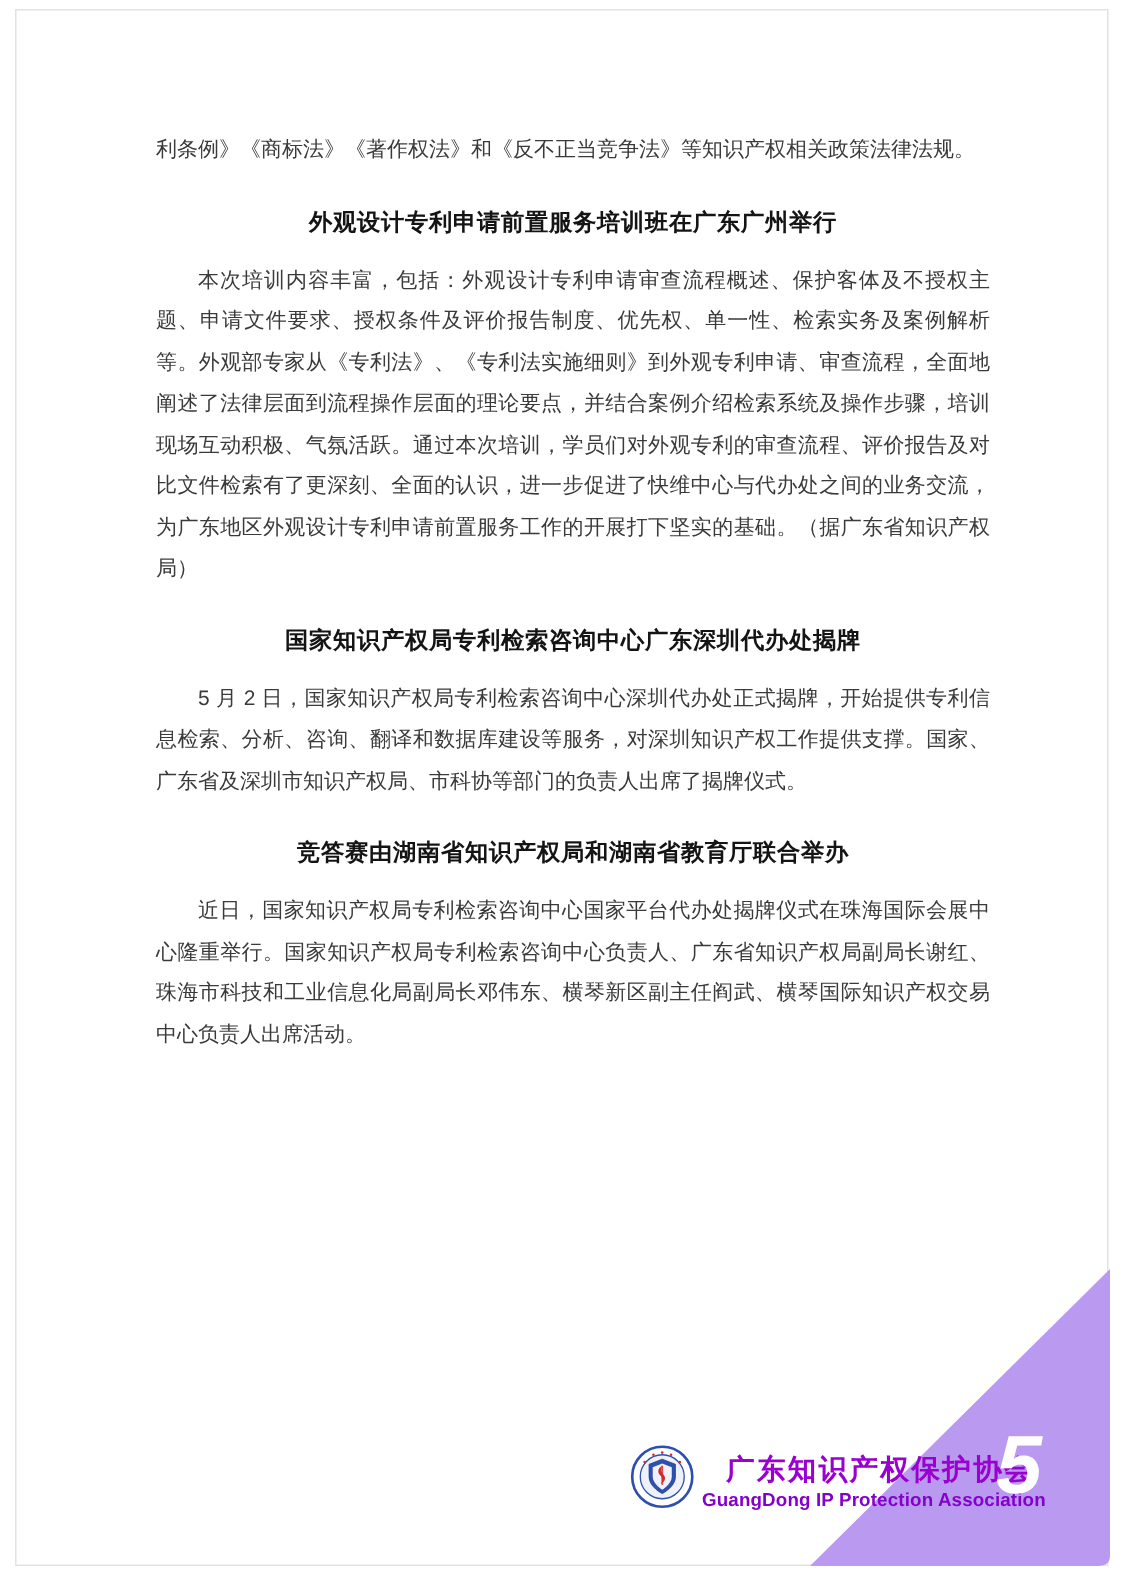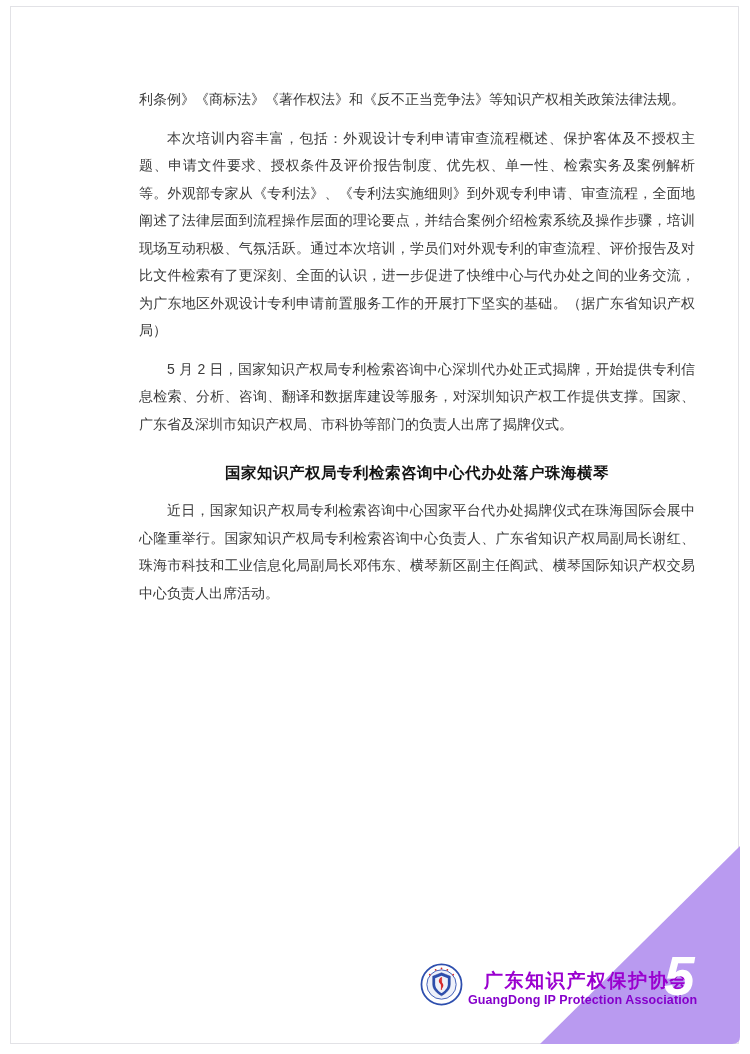--- a/index.html
+++ b/index.html
@@ -15,21 +15,20 @@
   .corner-triangle{
     position:absolute;left:540px;top:846px;width:200px;height:198px;
     background:#b99af0;
     clip-path:polygon(100% 0,100% 100%,0 100%);
     clip-path:path('M200 0 L200 191 Q200 198 192 198 L0 198 Z');
   }
   .content{
     position:absolute;left:104px;top:86px;width:556px;
     color:#3a3a3a;font-size:14px;line-height:27.5px;
     text-align:justify;
-    margin-left:35px;
   }
   .content p{margin:0 0 11px 0;}
   .content p.indent{text-indent:2em;}
   .content h2{
     margin:24px 0 13px 0;text-align:center;color:#141414;
     font-size:15.5px;line-height:22px;font-weight:bold;letter-spacing:.5px;
   }
   .footer{
     position:absolute;left:0;top:0;width:750px;height:1054px;pointer-events:none;
   }
@@ -50,23 +49,25 @@
   }
 </style>
 </head>
 <body>
 
 <div class="page-border"></div>
 <div class="corner-triangle"></div>
 
 <div class="content">
   <p>利条例》《商标法》《著作权法》和《反不正当竞争法》等知识产权相关政策法律法规。</p>
+  <h2>外观设计专利申请前置服务培训班在广东广州举行</h2>
   <p class="indent">本次培训内容丰富，包括：外观设计专利申请审查流程概述、保护客体及不授权主题、申请文件要求、授权条件及评价报告制度、优先权、单一性、检索实务及案例解析等。外观部专家从《专利法》、《专利法实施细则》到外观专利申请、审查流程，全面地阐述了法律层面到流程操作层面的理论要点，并结合案例介绍检索系统及操作步骤，培训现场互动积极、气氛活跃。通过本次培训，学员们对外观专利的审查流程、评价报告及对比文件检索有了更深刻、全面的认识，进一步促进了快维中心与代办处之间的业务交流，为广东地区外观设计专利申请前置服务工作的开展打下坚实的基础。（据广东省知识产权局）</p>
+  <h2>国家知识产权局专利检索咨询中心广东深圳代办处揭牌</h2>
   <p class="indent">5 月 2 日，国家知识产权局专利检索咨询中心深圳代办处正式揭牌，开始提供专利信息检索、分析、咨询、翻译和数据库建设等服务，对深圳知识产权工作提供支撑。国家、广东省及深圳市知识产权局、市科协等部门的负责人出席了揭牌仪式。</p>
-  <h2>国家知识产权局专利检索咨询中心代办处落户珠海横琴</h2>
+  <h2>竞答赛由湖南省知识产权局和湖南省教育厅联合举办</h2>
   <p class="indent">近日，国家知识产权局专利检索咨询中心国家平台代办处揭牌仪式在珠海国际会展中心隆重举行。国家知识产权局专利检索咨询中心负责人、广东省知识产权局副局长谢红、珠海市科技和工业信息化局副局长邓伟东、横琴新区副主任阎武、横琴国际知识产权交易中心负责人出席活动。</p>
 </div>
 
 <div class="footer">
   <span class="footer-logo">
     <svg width="43" height="43" viewBox="0 0 44 44">
       <circle cx="22" cy="22" r="20.5" fill="#ffffff" stroke="#2e4fae" stroke-width="1.8"></circle>
       <circle cx="22" cy="22" r="15" fill="#eef1fa" stroke="#2e4fae" stroke-width="0.9"></circle>
       <circle cx="10" cy="12" r="0.9" fill="#d62a2a"></circle>
       <circle cx="16" cy="7" r="0.9" fill="#d62a2a"></circle>

